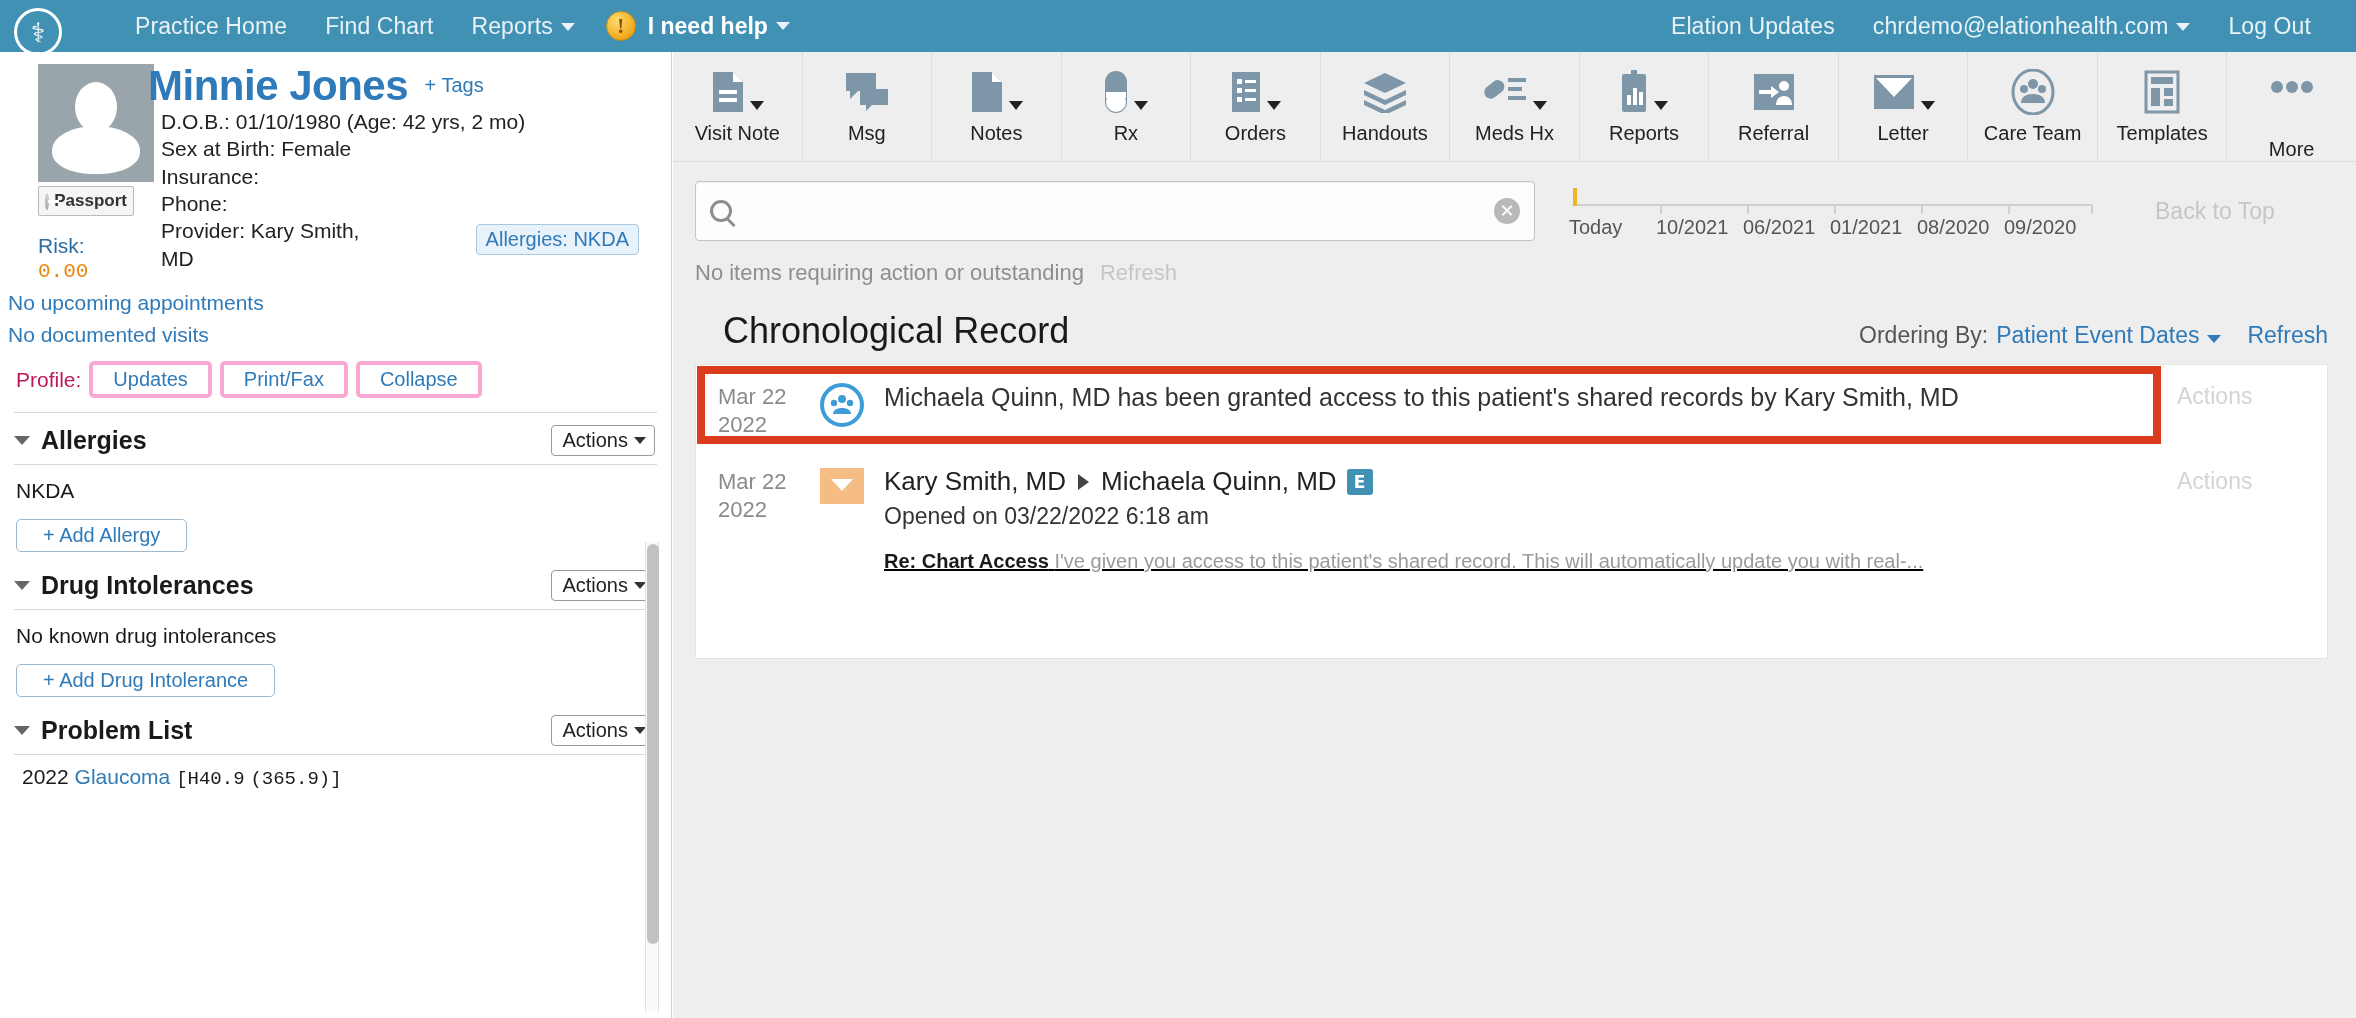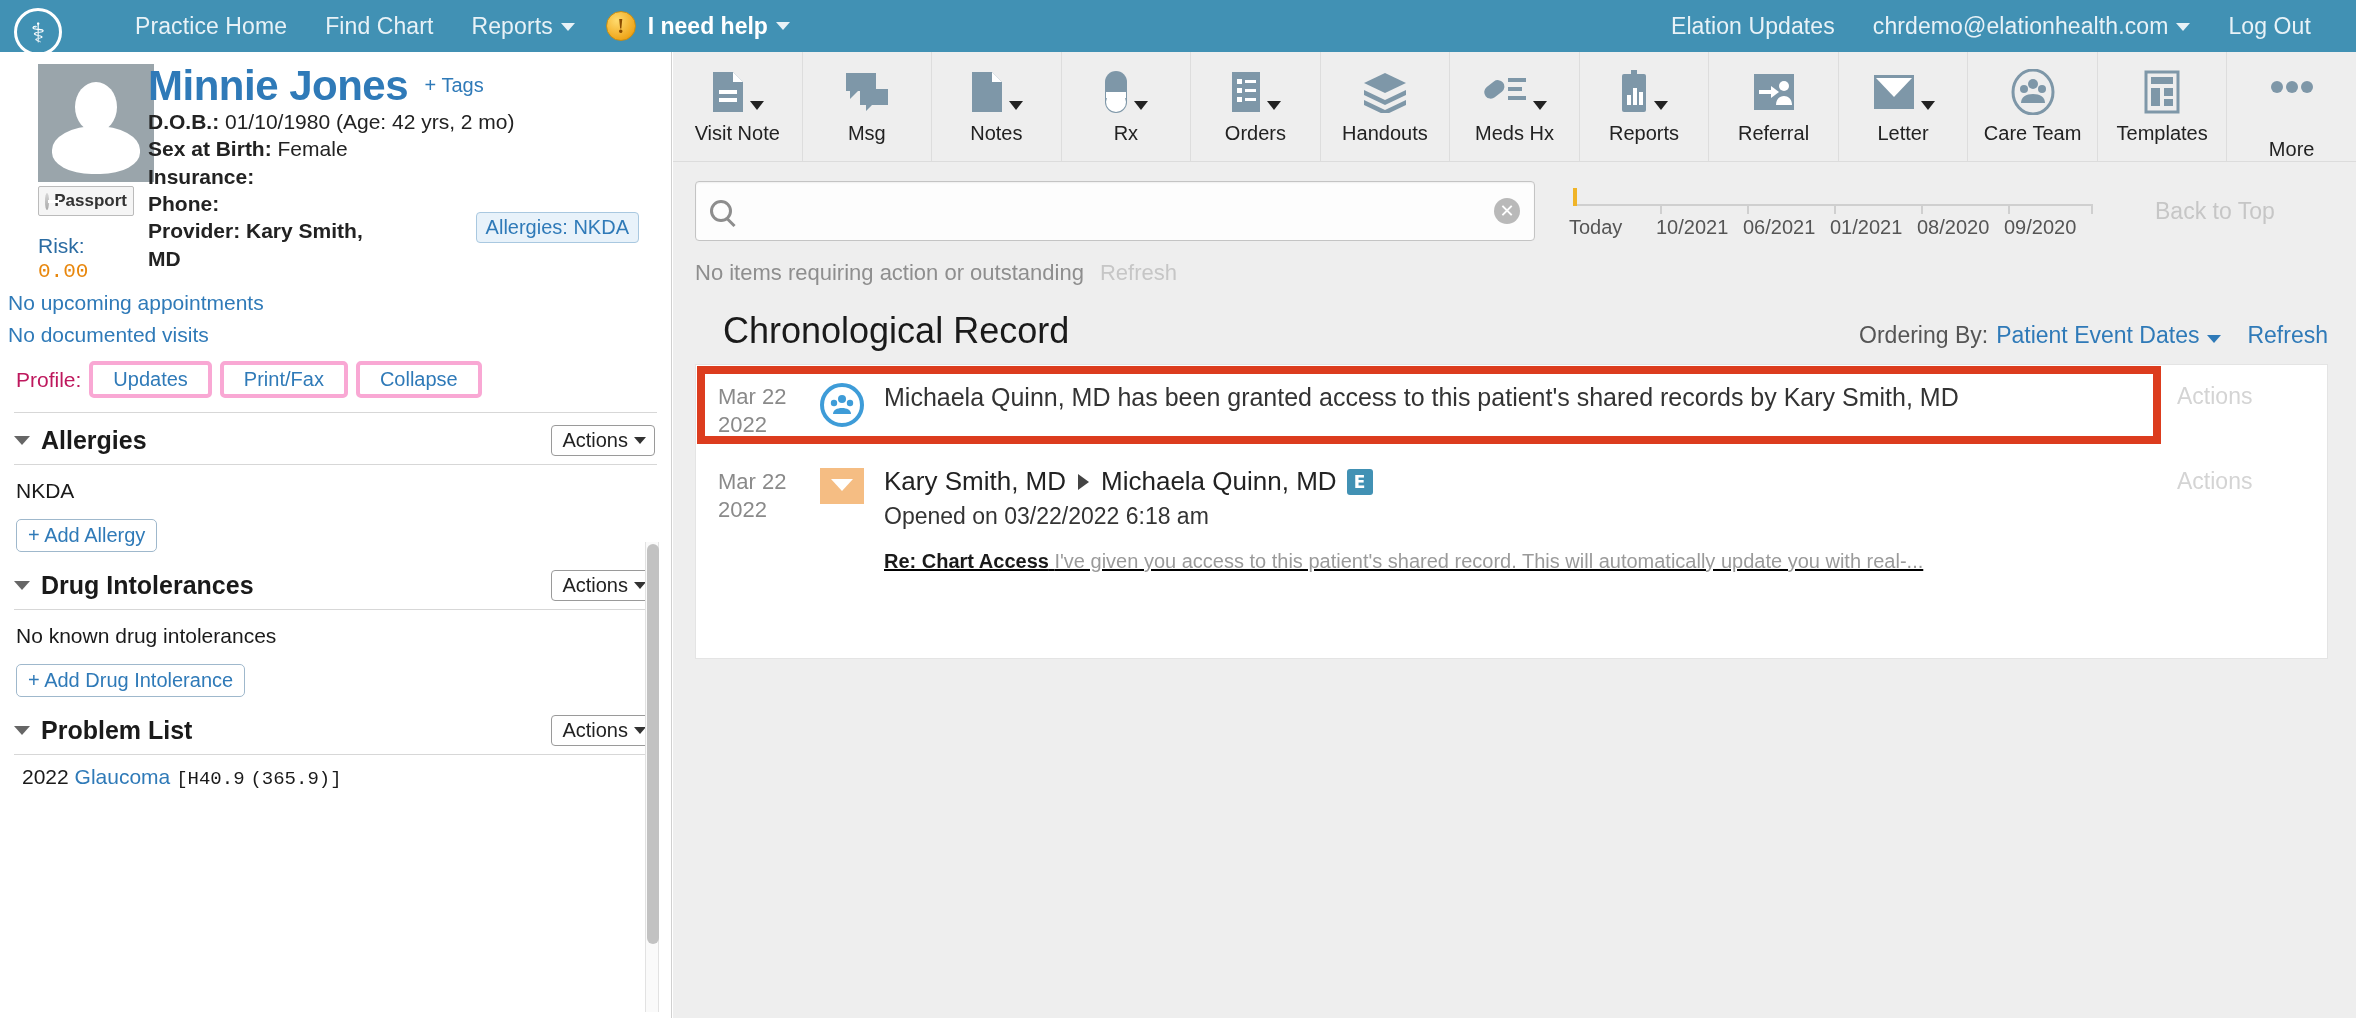--- a/index.html
+++ b/index.html
@@ -148,24 +148,24 @@
     font-weight: bold; line-height: 1.05;
     display: inline-block; cursor: pointer;
     letter-spacing: -0.5px;
   }
   .tags-link {
     color: #2f7ab8; font-size: 20px;
     margin-left: 12px; cursor: pointer;
     vertical-align: 8px;
   }
   .pt-row { font-size: 21px; color: #222; line-height: 1.30; }
-  .pt-row b { font-weight: bold; }
+  .pt-row b { font-weight: normal; margin-left: 13px; }
   .pt-row .val { font-weight: normal; }
   .allergy-chip {
-    position: absolute; right: 16px; top: 148px;
+    position: absolute; right: 16px; top: 160px;
     border: 1px solid #a9c8e0;
     background: #e8f2fa;
     color: #2f7ab8;
     font-size: 20px;
     border-radius: 4px;
     padding: 3px 9px;
     cursor: pointer;
   }
   .appt-block { padding: 8px 16px 0 8px; }
   .appt-link {
@@ -224,21 +224,21 @@
     margin-left: 6px;
   }
   .sec-body { padding: 0 16px; }
   .sec-text { font-size: 21px; color: #1a1a1a; padding: 14px 0 16px 0;}
   .add-btn {
     border: 1px solid #9fb8cc;
     border-radius: 5px;
     background: #fff;
     color: #2f7ab8;
     font-size: 20px;
-    padding: 4px 11px;
+    padding: 4px 26px;
     cursor: pointer;
     margin-bottom: 6px;
     font-family: "Liberation Sans", sans-serif;
   }
   .problem-row {
     font-size: 21px; color: #1a1a1a;
     padding: 10px 0 0 22px;
   }
   .problem-row .yr { color: #1a1a1a; }
   .problem-row a { color: #2f7ab8; cursor: pointer; }

